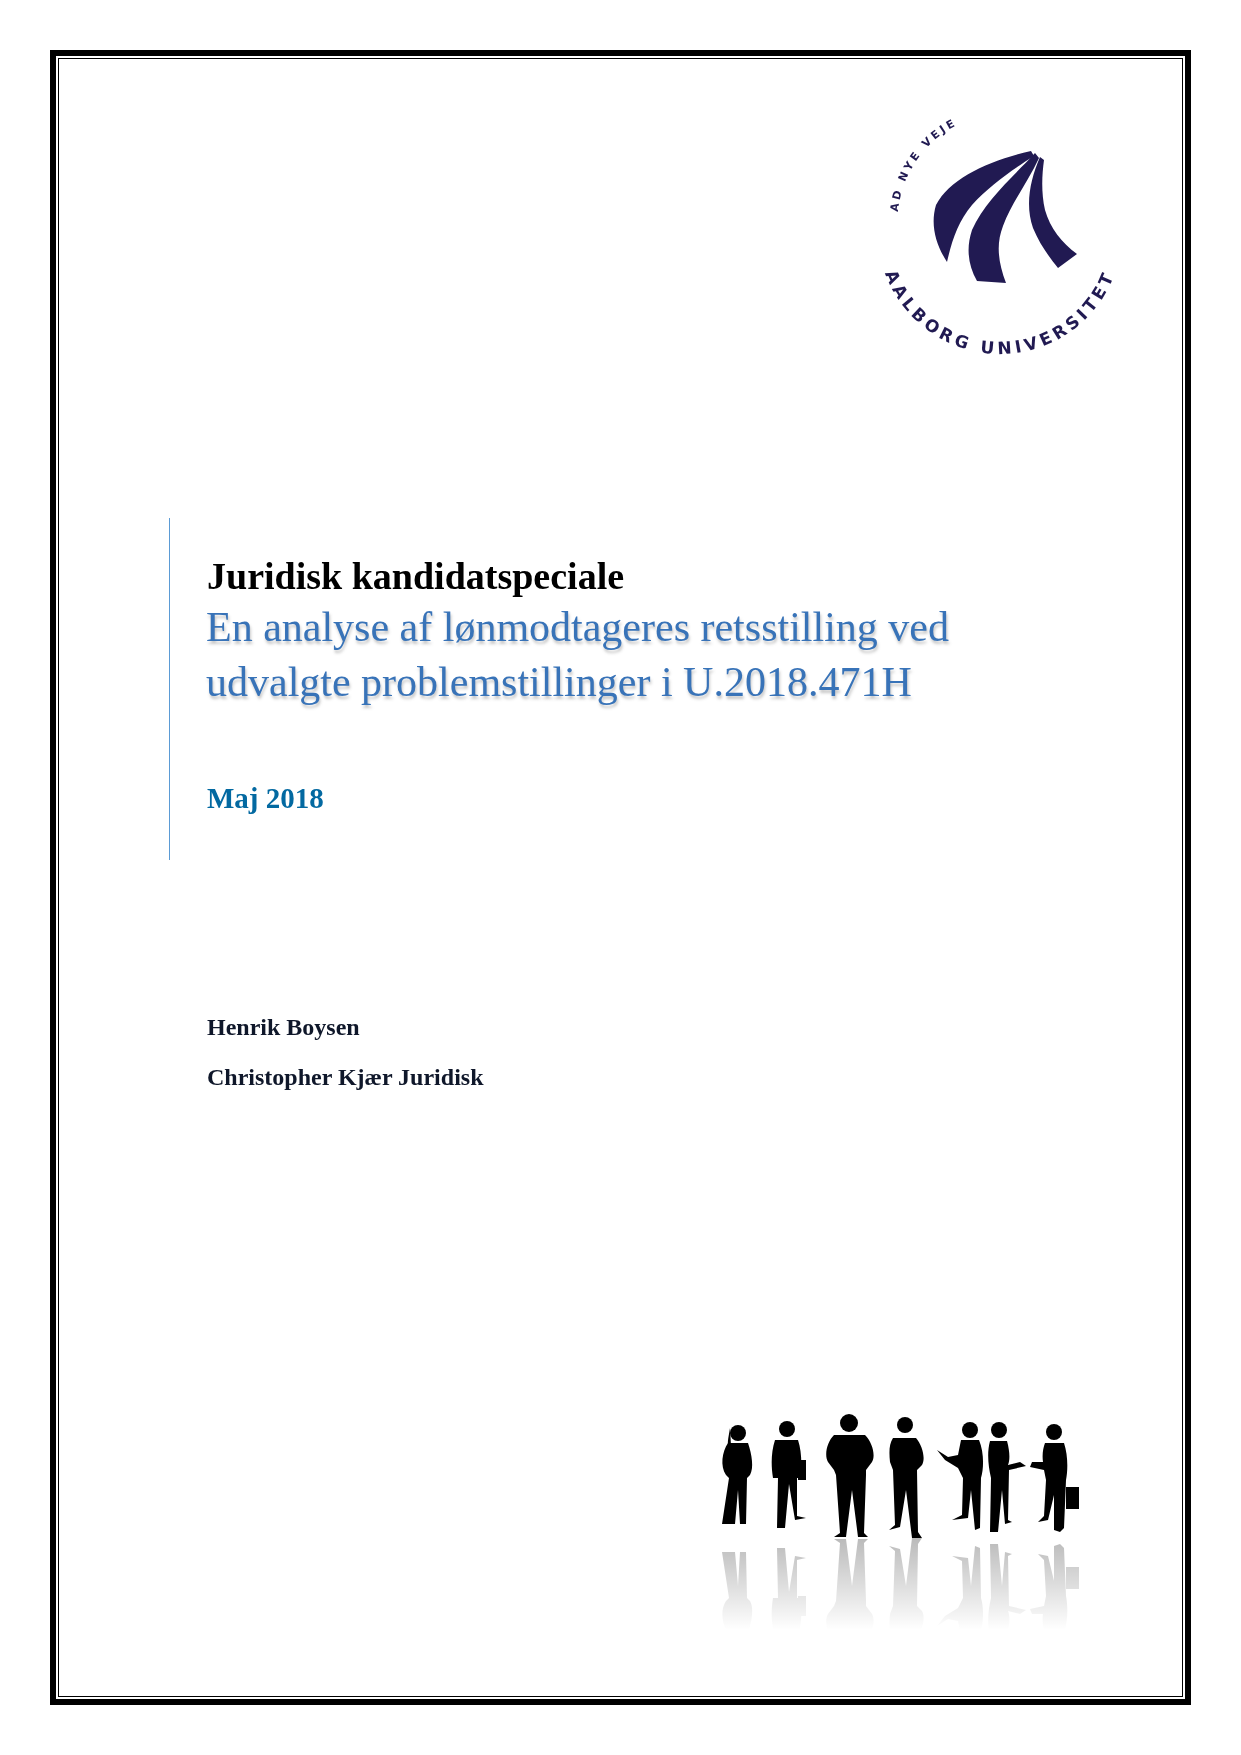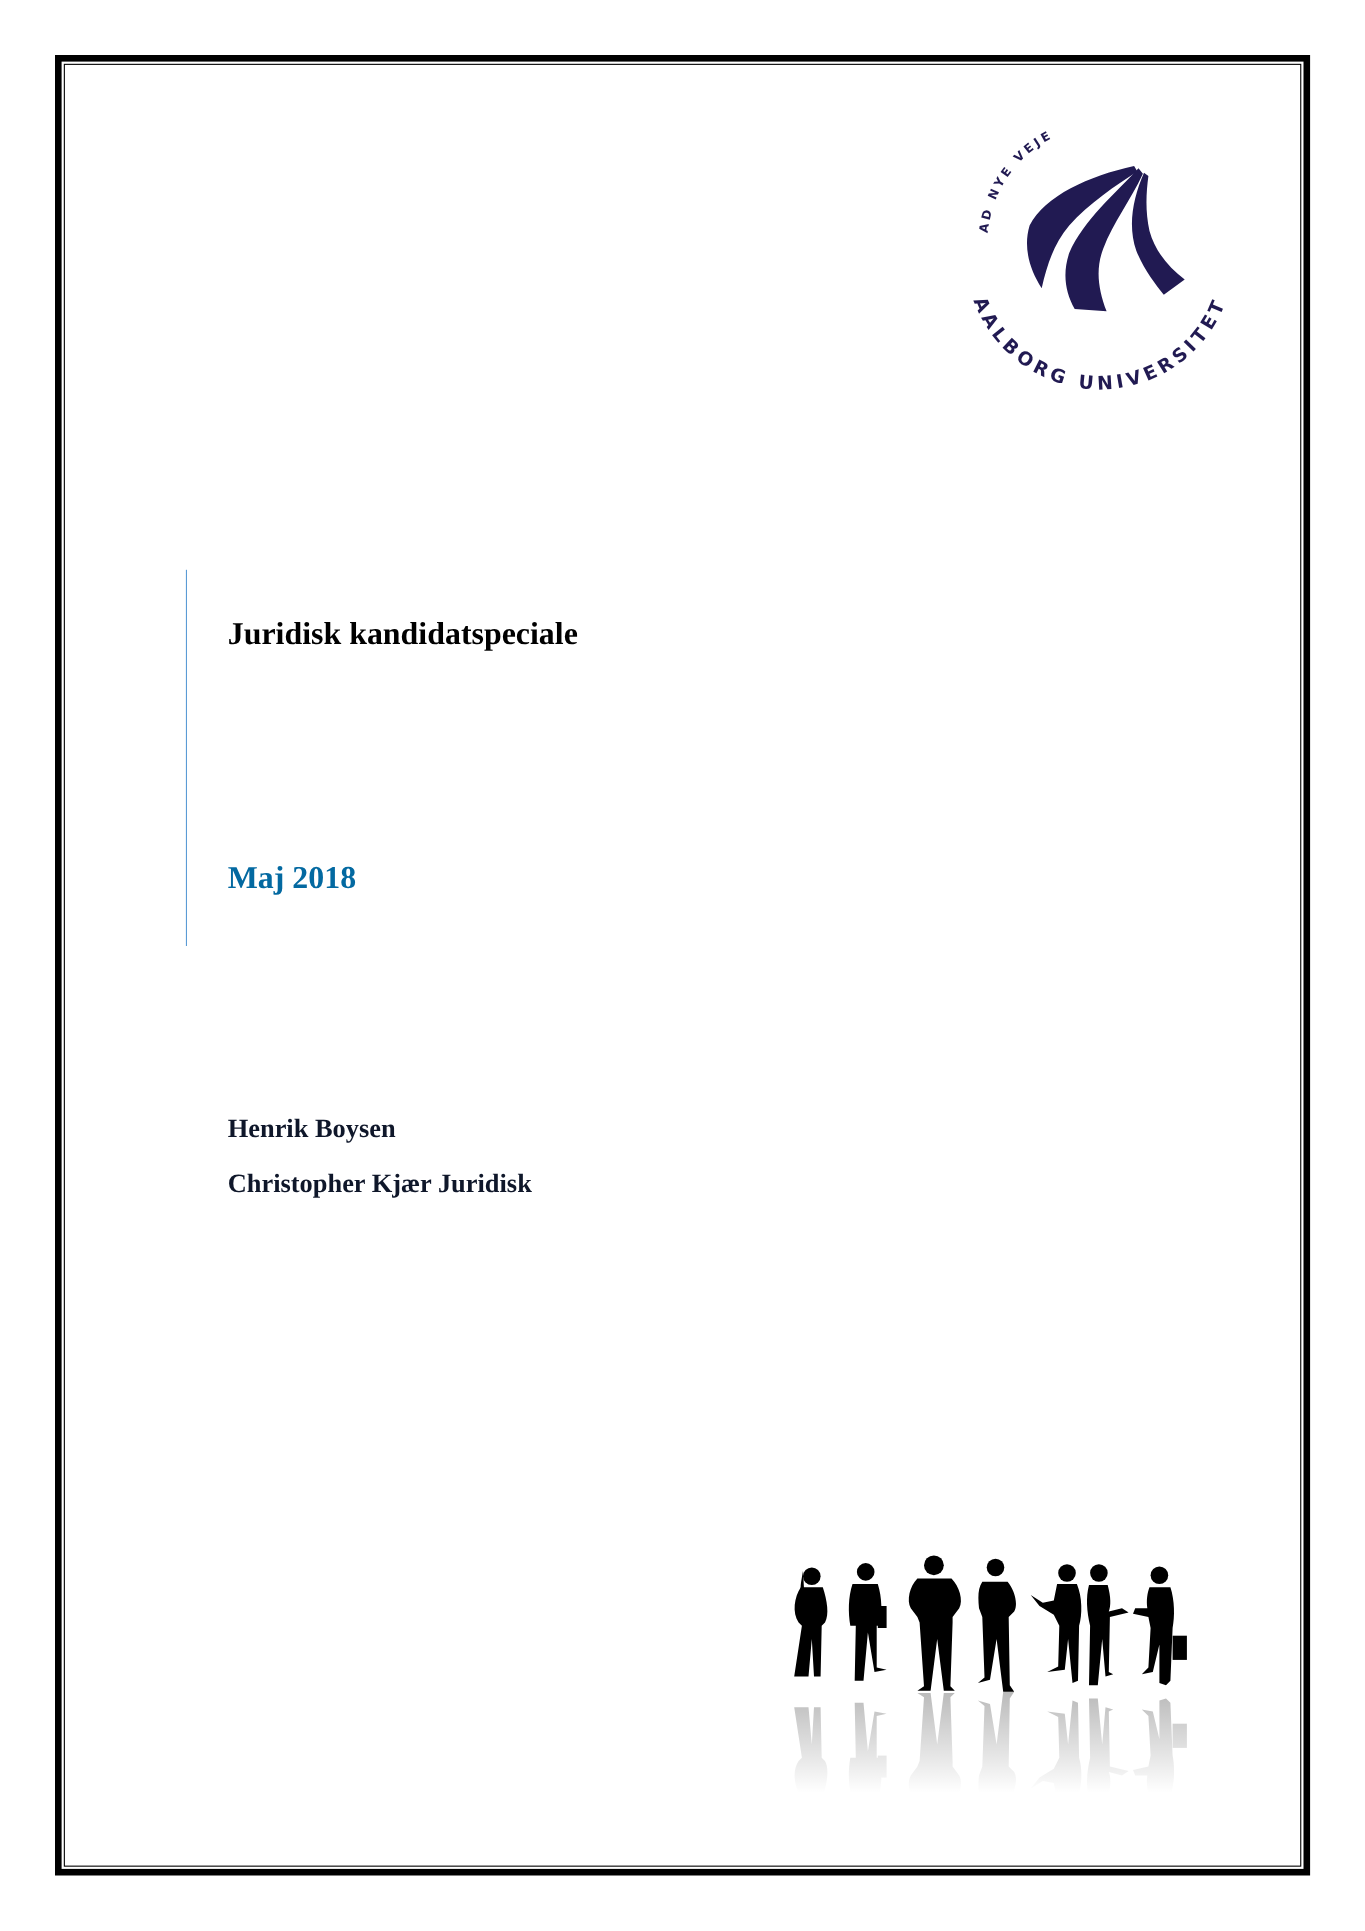--- a/index.html
+++ b/index.html
@@ -1,21 +1,21 @@
 <!DOCTYPE html>
 <html><head>
 <meta charset="utf-8">
 <style>
   html, body { margin: 0; padding: 0; background: #ffffff; }
   body { width: 1241px; height: 1755px; position: relative; overflow: hidden; font-family: "Liberation Serif", "DejaVu Serif", serif; }
   .frame-outer { position: absolute; left: 50px; top: 50px; width: 1141px; height: 1655px; box-sizing: border-box; border: 6px solid #000; }
   .frame-inner { position: absolute; left: 58px; top: 58px; width: 1125px; height: 1639px; box-sizing: border-box; border: 1.5px solid #000; }
   .logo { position: absolute; left: 860px; top: 100px; width: 280px; height: 270px; }
   .accent-rule { position: absolute; left: 169px; top: 518px; width: 1px; height: 342px; background: #5b9bd5; }
-  .subtitle { position: absolute; left: 207px; top: 558px; font-size: 29px; font-weight: bold; color: #000; line-height: 36px; white-space: nowrap; }
+  .subtitle { position: absolute; left: 207px; top: 558px; font-size: 38px; font-weight: bold; color: #000; line-height: 36px; white-space: nowrap; }
   .title { position: absolute; left: 206px; top: 600px; font-size: 42px; color: #3873b8; line-height: 55px; text-shadow: 1px 3px 3px rgba(90,90,90,0.35); }
   .title div { white-space: nowrap; }
   .date { position: absolute; left: 207px; top: 780px; font-size: 29px; font-weight: bold; color: #0369a1; line-height: 36px; white-space: nowrap; }
   .author { position: absolute; left: 207px; font-size: 24px; font-weight: bold; color: #0f172a; line-height: 30px; white-space: nowrap; }
   .author-1 { top: 1012px; }
   .author-2 { top: 1062px; }
   .people { position: absolute; left: 700px; top: 1400px; width: 400px; height: 230px; }
 </style>
 </head>
 <body>
@@ -42,20 +42,22 @@
   <text font-family="DejaVu Sans, sans-serif" font-weight="bold" font-size="11" fill="#211a52" letter-spacing="3">
     <textPath href="#arc-inner" startOffset="0">AD NYE VEJE</textPath>
   </text>
 </svg>
 
 <div class="accent-rule"></div>
 
 <div class="subtitle">Juridisk kandidatspeciale</div>
 
 <div class="title">
+  <div>En analyse af lønmodtageres retsstilling ved</div>
+  <div>udvalgte problemstillinger i U.2018.471H</div>
 </div>
 
 <div class="date">Maj 2018</div>
 
 <div class="author author-1">Henrik Boysen</div>
 <div class="author author-2">Christopher Kjær Juridisk</div>
 
 <svg class="people" viewBox="700 1400 400 230" xmlns="http://www.w3.org/2000/svg">
   <defs>
     <linearGradient id="refl-fade" x1="0" y1="0" x2="0" y2="1">

